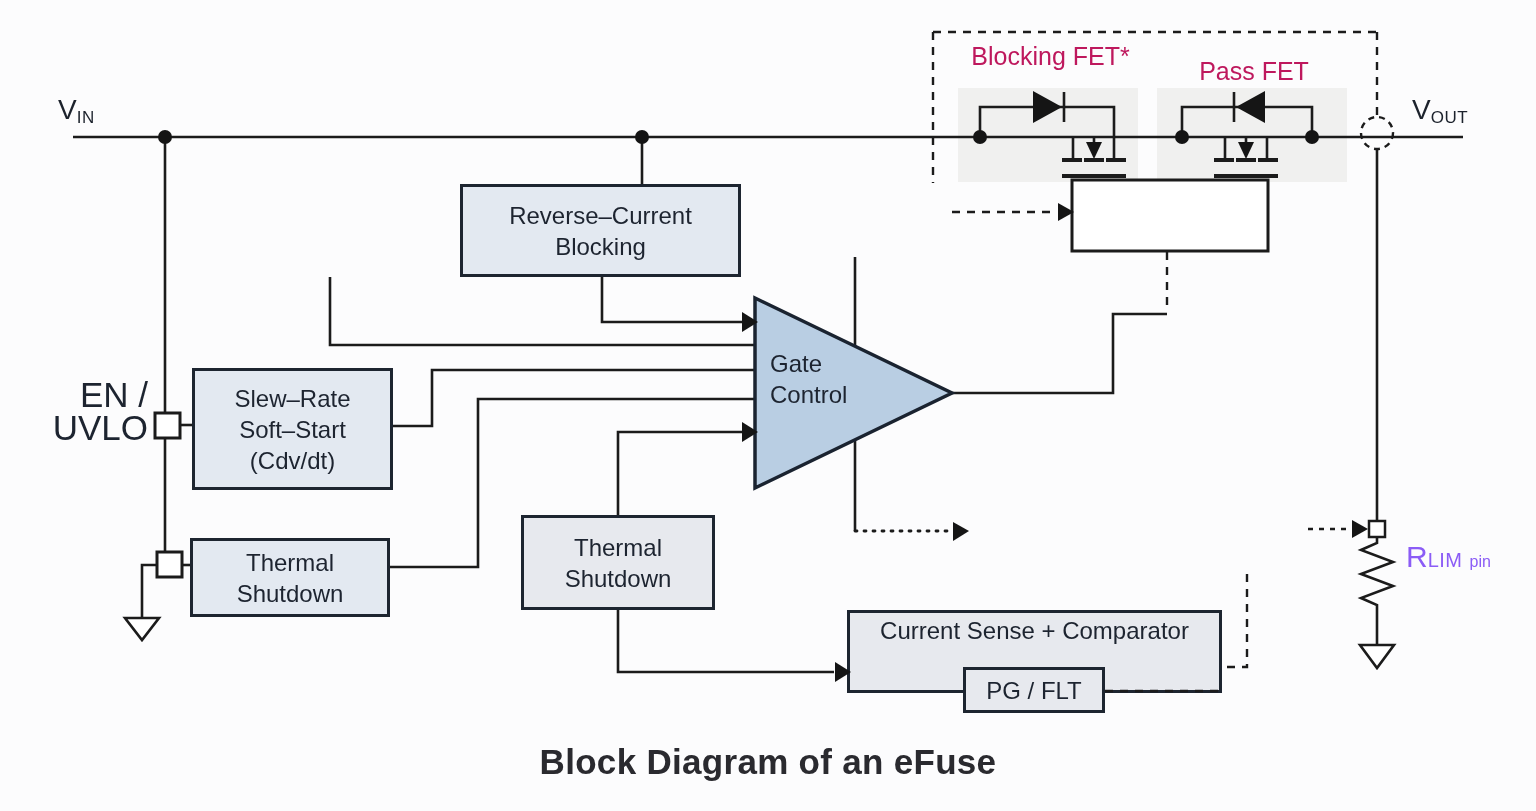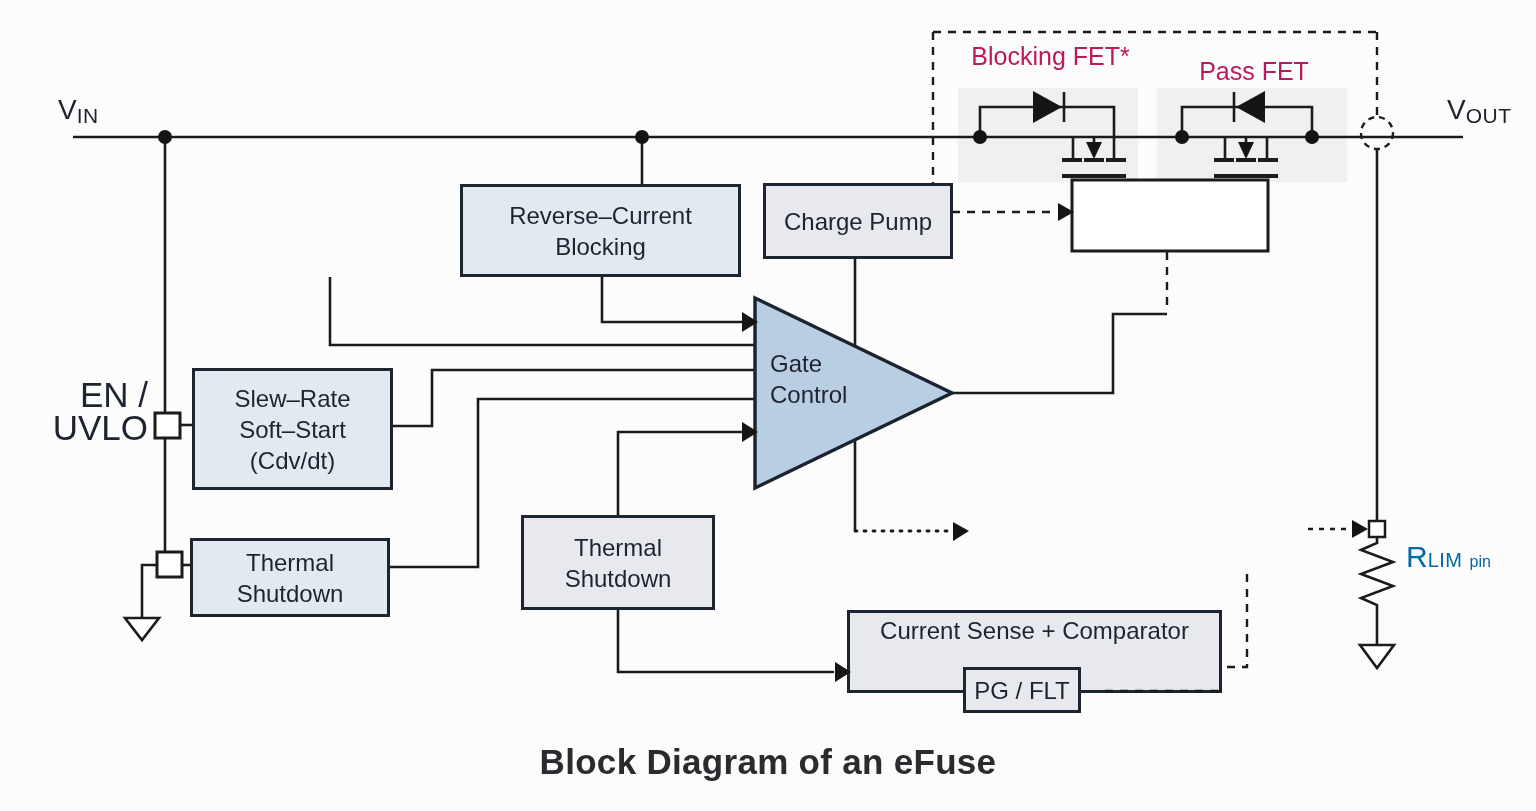--- a/index.html
+++ b/index.html
@@ -37,21 +37,21 @@
 
   .block{
     position:absolute;z-index:2;box-sizing:border-box;
     background:var(--box-fill);border:3px solid var(--box-border);
     display:flex;flex-direction:column;align-items:center;justify-content:center;
     color:var(--text);font-size:24px;line-height:31px;text-align:center;
   }
   .block.alt{background:var(--box-fill-alt);}
   .block span{display:block;}
   .label{position:absolute;z-index:5;color:var(--text);white-space:nowrap;}
-  .sub{font-size:21px;vertical-align:-4px;letter-spacing:.5px;}
+  .sub{font-size:17px;vertical-align:-4px;letter-spacing:.5px;}
   .fet-label{font-size:25px;color:#be185d;text-align:center;}
   .io-label{font-size:28px;color:#1c222c;}
   .title{
     position:absolute;z-index:5;left:0;width:100%;top:742px;text-align:center;
     font-size:35px;font-weight:700;color:var(--title);letter-spacing:.3px;
   }
   .gc-label{z-index:5;font-size:24px;line-height:31px;text-align:left;}
   .enuvlo{font-size:35px;line-height:33px;text-align:right;}
   .rlim .r{font-size:30px;}
   .rlim .lim{font-size:20px;letter-spacing:.5px;}
@@ -128,66 +128,63 @@
 
     <rect class="pin-square" x="155" y="413" width="25" height="25"></rect>
     <rect class="pin-square" x="157" y="552" width="25" height="25"></rect>
     <rect class="pin-square" x="1369" y="521" width="16" height="16" style="stroke-width:2.5"></rect>
   </svg>
 
   <div class="block" style="left:460px;top:184px;width:281px;height:93px;">
     <span>Reverse–Current</span>
     <span>Blocking</span>
   </div>
-  <div class="block alt" style="left:763px;top:183px;width:190px;height:76px;">
-    <span>Charge Pump</span>
-  </div>
   <div class="block" style="left:192px;top:368px;width:201px;height:122px;">
     <span>Slew–Rate</span>
     <span>Soft–Start</span>
     <span>(Cdv/dt)</span>
   </div>
   <div class="block" style="left:190px;top:538px;width:200px;height:79px;">
     <span>Thermal</span>
     <span>Shutdown</span>
   </div>
   <div class="block alt" style="left:521px;top:515px;width:194px;height:95px;">
     <span>Thermal</span>
     <span>Shutdown</span>
   </div>
   <div class="block alt" style="left:847px;top:610px;width:375px;height:83px;justify-content:flex-start;padding-top:2px;">
     <span>Current Sense + Comparator</span>
   </div>
-  <div class="block alt" style="left:963px;top:667px;width:118px;height:46px;z-index:3;">
+  <div class="block alt" style="left:963px;top:667px;width:142px;height:46px;z-index:3;">
     <span>PG / FLT</span>
   </div>
 
   <svg class="svg-over" width="1536" height="811" viewBox="0 0 1536 811">
     <path class="dashed" d="M1105 691 H1222"></path>
     <polygon class="solidfill" points="742,312 742,332 758,322"></polygon>
     <polygon class="solidfill" points="742,422 742,442 758,432"></polygon>
     <polygon class="solidfill" points="835,662 835,682 851,672"></polygon>
     <polygon class="solidfill" points="1058,203 1058,221 1074,212"></polygon>
     <polygon class="solidfill" points="953,522 953,541 969,531"></polygon>
     <polygon class="solidfill" points="1352,520 1352,538 1368,529"></polygon>
   </svg>
 
   <div class="label io-label" style="left:58px;top:94px;">
     <span>V</span><span class="sub">IN</span>
   </div>
-  <div class="label io-label" style="left:1447px;top:94px;">
+  <div class="label io-label" style="left:1412px;top:94px;">
     <span>V</span><span class="sub">OUT</span>
   </div>
   <div class="label enuvlo" style="left:30px;top:378px;width:118px;">
     <span style="display:block">EN /</span>
     <span style="display:block">UVLO</span>
   </div>
   <div class="label fet-label" style="left:958px;top:42px;width:185px;">Blocking FET*</div>
   <div class="label fet-label" style="left:1160px;top:57px;width:188px;">Pass FET</div>
-  <div class="label rlim" style="left:1406px;top:540px;color:#0369a1;">
+  <div class="label rlim" style="left:1406px;top:540px;color:#8b5cf6;">
     <span class="r">R</span><span class="lim">LIM</span><span class="pin">pin</span>
   </div>
   <div class="label gc-label" style="left:770px;top:348px;width:150px;">
     <span style="display:block">Gate</span>
     <span style="display:block">Control</span>
   </div>
   <div class="title">Block Diagram of an eFuse</div>
 
 </div>
 

